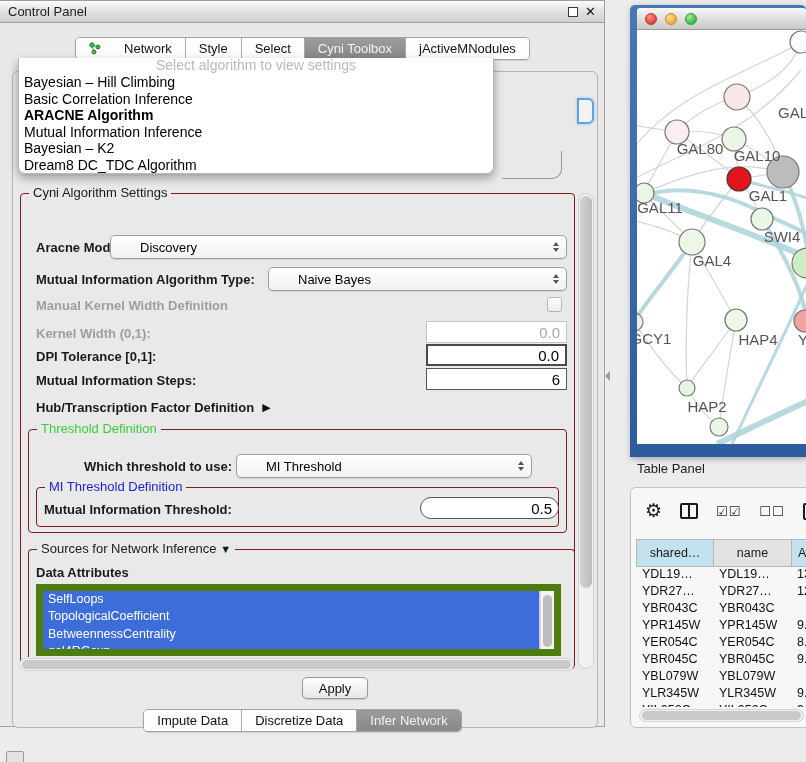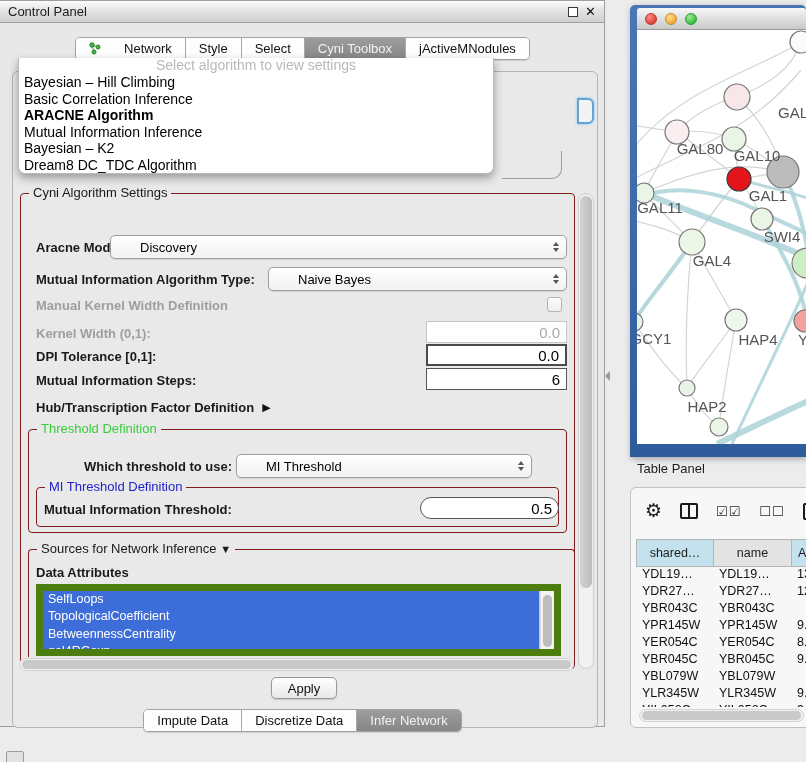--- a/index.html
+++ b/index.html
@@ -101,21 +101,21 @@
   .vscroll { background:#f1f1f1; border:1px solid #cfcfcf; border-radius:8px; }
   .vthumb { position:absolute; left:1px; right:1px; top:2px; height:392px;
     background:linear-gradient(90deg,#d2d2d2,#bdbdbd); border-radius:7px; }
   .hscroll { background:#f1f1f1; border:1px solid #d2d2d2; border-radius:7px; }
   .hthumb { position:absolute; top:1px; bottom:1px; left:2px; right:2px;
     background:#c9c9c9; border-radius:6px; }
 
   .btn { background:linear-gradient(#ffffff,#e7e7e7); border:1px solid #999;
     border-radius:5px; font-size:13px; color:#111; height:22px;
     display:flex; align-items:center; justify-content:center;
-    box-shadow:0 1px 1px rgba(0,0,0,.15); }
+    box-shadow:0 1px 1px rgba(0,0,0,.15);margin-left:31px; }
 
   .divider-arrow { left:605px; top:371px; width:0; height:0;
     border-top:5px solid transparent; border-bottom:5px solid transparent;
     border-right:5px solid #9a9a9a; }
 
   .corner-btn { left:6px; top:751px; width:18px; height:14px; background:#e2e2e2;
     border:1px solid #9a9a9a; border-radius:2px; }
 
   
   .netwin { left:630px; top:5px; width:176px; height:452px;

